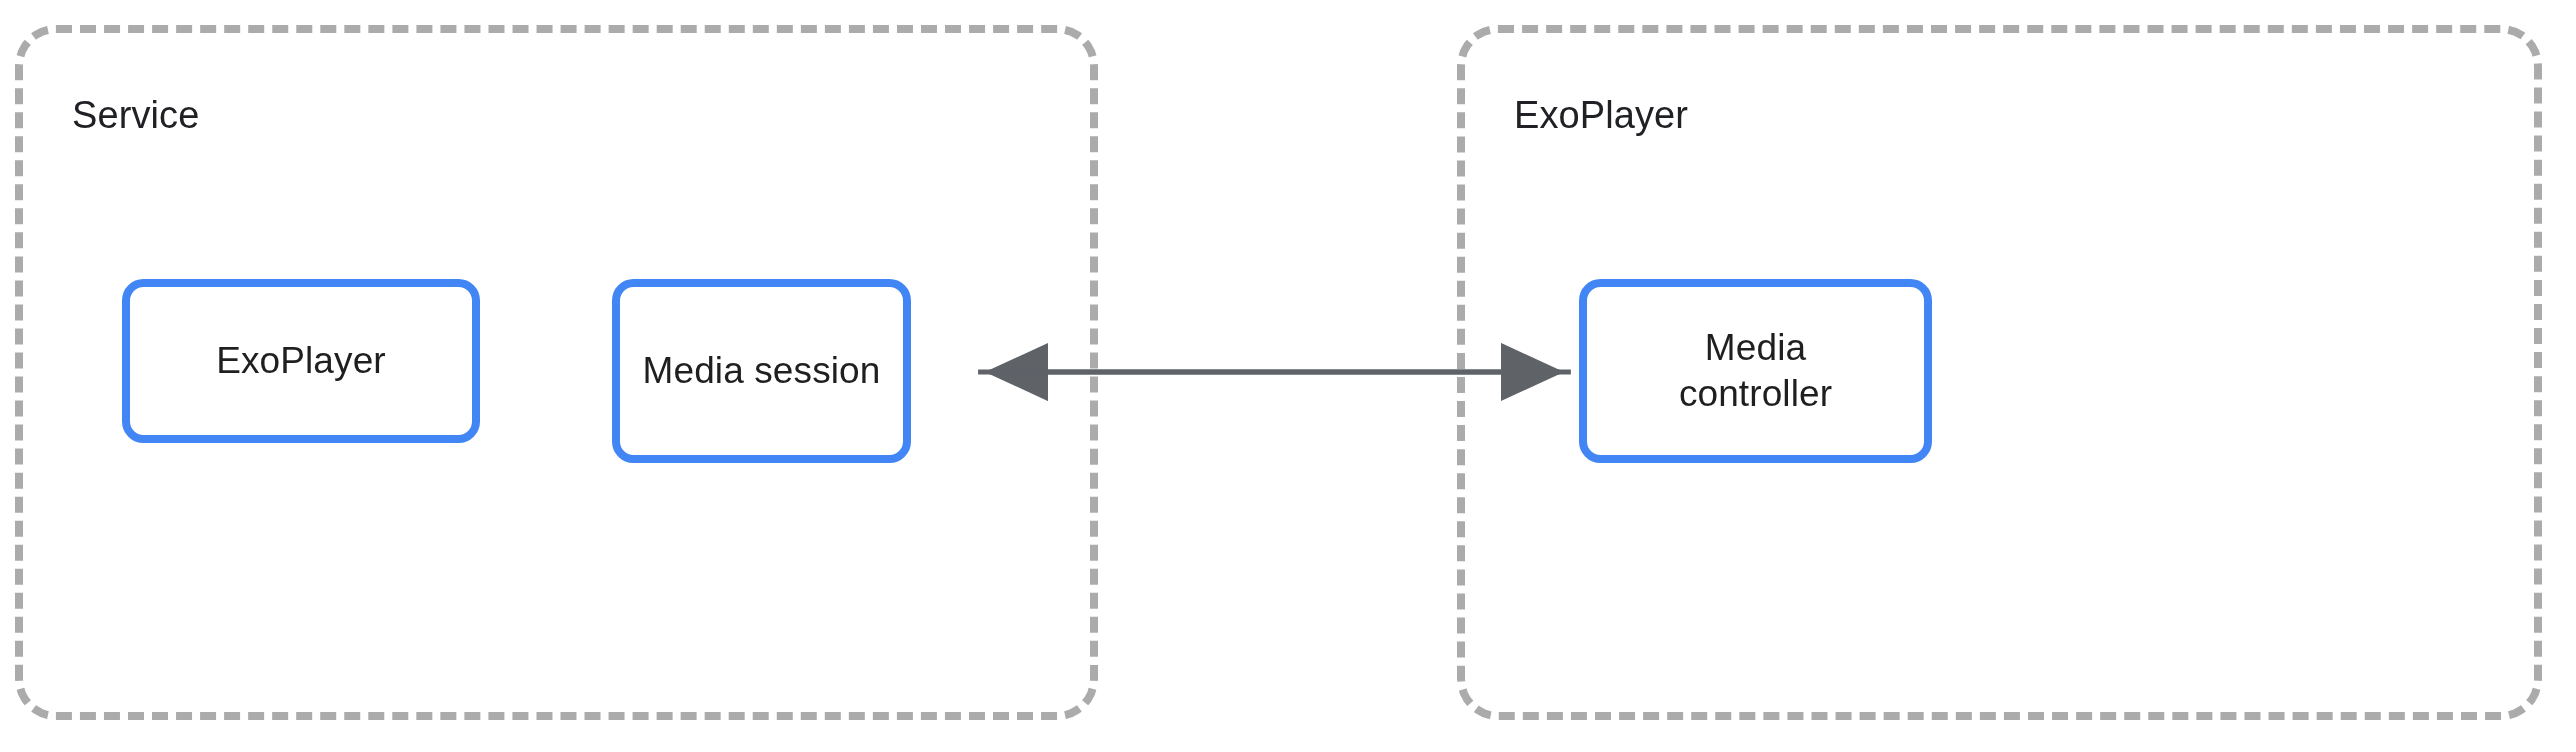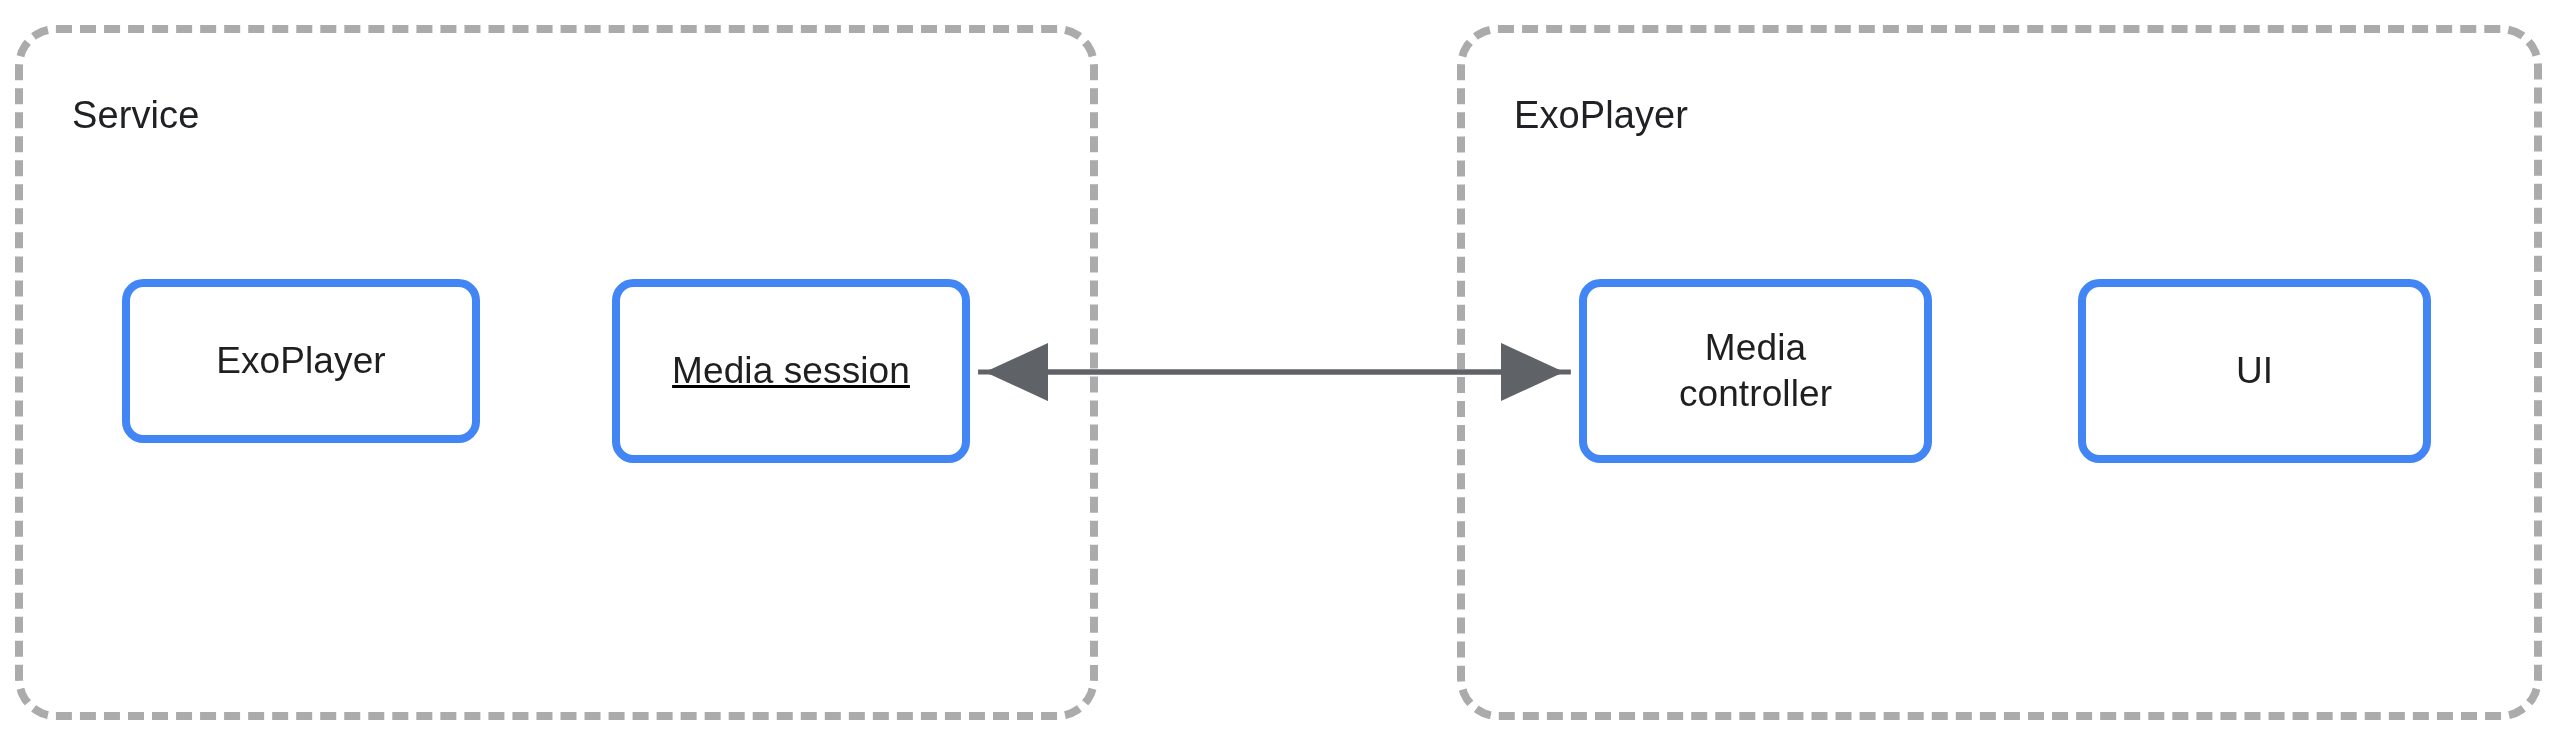--- a/index.html
+++ b/index.html
@@ -77,36 +77,33 @@
 <div id="diagram">
 
   <div class="container" style="left:14.7px; top:24.5px; width:1083px; height:695px; border-color:#ababab;"></div>
 
   <div class="container-label" style="left:72px; top:96px;">Service</div>
 
   <div class="node" style="left:122px; top:279px; width:358px; height:164px;">
     <span class="node-label">ExoPlayer</span>
   </div>
 
-  <div class="node" style="left:612px; top:279px; width:358px; height:184px;text-decoration:underline;">
+  <div class="node" style="left:612px; top:279px; width:299px; height:184px;">
     <span class="node-label">Media session</span>
   </div>
 
   <div class="container" style="left:1457px; top:24.5px; width:1085px; height:695px; border-color:#ababab;"></div>
 
   <div class="container-label" style="left:1514px; top:96px;">ExoPlayer</div>
 
   <div class="node" style="left:1579px; top:279px; width:353px; height:184px;">
     <span class="node-label">Media
 controller</span>
   </div>
 
-  <div class="node" style="left:2078px; top:279px; width:353px; height:184px;">
-    <span class="node-label">UI</span>
-  </div>
 
   <svg class="connector" style="left:955px; top:333px;" width="637" height="78" viewBox="0 0 650 80">
     <defs>
       <marker id="arrow-right" markerWidth="14" markerHeight="14" refX="12" refY="6" orient="auto" markerUnits="strokeWidth">
         <path d="M0,0 L13,6 L0,12 z" fill="#5f6368"></path>
       </marker>
       <marker id="arrow-left" markerWidth="14" markerHeight="14" refX="12" refY="6" orient="auto" markerUnits="strokeWidth">
         <path d="M0,0 L13,6 L0,12 z" fill="#5f6368"></path>
       </marker>
     </defs>

